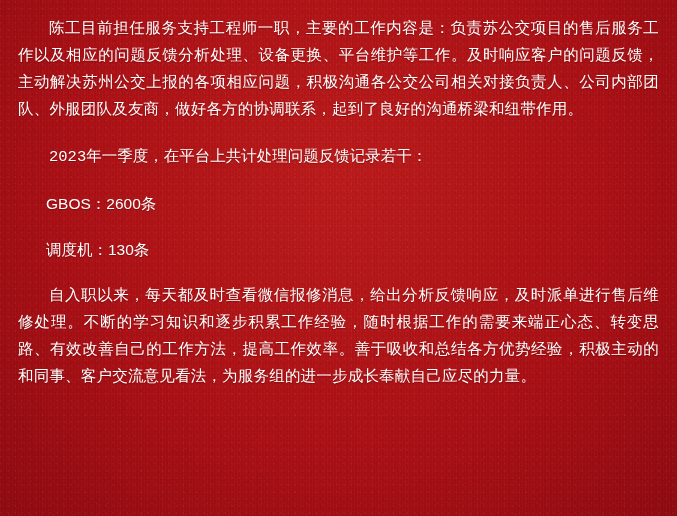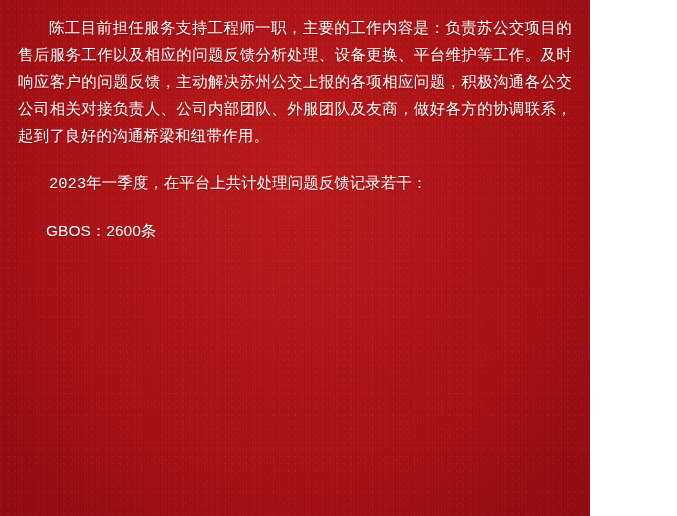--- a/index.html
+++ b/index.html
@@ -7,21 +7,21 @@
     padding: 0;
   }
   body {
     width: 677px;
     height: 516px;
     overflow: hidden;
     font-family: "Liberation Sans", "DejaVu Sans", sans-serif;
   }
   .page {
     position: relative;
-    width: 590px;
+    width: 677px;
     height: 516px;
     box-sizing: border-box;
     background-color: #b01116;
     background-image:
       radial-gradient(circle at 18% 22%, rgba(255,255,255,0.045) 0 1px, rgba(0,0,0,0) 1px),
       radial-gradient(circle at 62% 48%, rgba(0,0,0,0.06) 0 1px, rgba(0,0,0,0) 1px),
       radial-gradient(circle at 82% 78%, rgba(255,255,255,0.035) 0 1px, rgba(0,0,0,0) 1px),
       radial-gradient(circle at 35% 85%, rgba(0,0,0,0.05) 0 1px, rgba(0,0,0,0) 1px),
       linear-gradient(90deg, rgba(255,255,255,0.02) 1px, rgba(0,0,0,0) 1px),
       linear-gradient(0deg, rgba(0,0,0,0.025) 1px, rgba(0,0,0,0) 1px),
@@ -84,19 +84,23 @@
     <p class="para indent">陈工目前担任服务支持工程师一职，主要的工作内容是：负责苏公交项目的售后服务工作以及相应的问题反馈分析处理、设备更换、平台维护等工作。及时响应客户的问题反馈，主动解决苏州公交上报的各项相应问题，积极沟通各公交公司相关对接负责人、公司内部团队、外服团队及友商，做好各方的协调联系，起到了良好的沟通桥梁和纽带作用。</p>
 
     <div class="spacer-md"></div>
 
     <p class="stats-intro">2023年一季度，在平台上共计处理问题反馈记录若干：</p>
 
     <ul class="stats-list">
       <li>
         <span class="stat-label">GBOS</span><span class="stat-sep">：</span><span class="stat-value">2600条</span>
       </li>
+      <li>
+        <span class="stat-label">调度机</span><span class="stat-sep">：</span><span class="stat-value">130条</span>
+      </li>
     </ul>
 
     <div class="spacer-md"></div>
 
+    <p class="para indent">自入职以来，每天都及时查看微信报修消息，给出分析反馈响应，及时派单进行售后维修处理。不断的学习知识和逐步积累工作经验，随时根据工作的需要来端正心态、转变思路、有效改善自己的工作方法，提高工作效率。善于吸收和总结各方优势经验，积极主动的和同事、客户交流意见看法，为服务组的进一步成长奉献自己应尽的力量。</p>
 
   </div>
 </div>
 
 </body></html>

